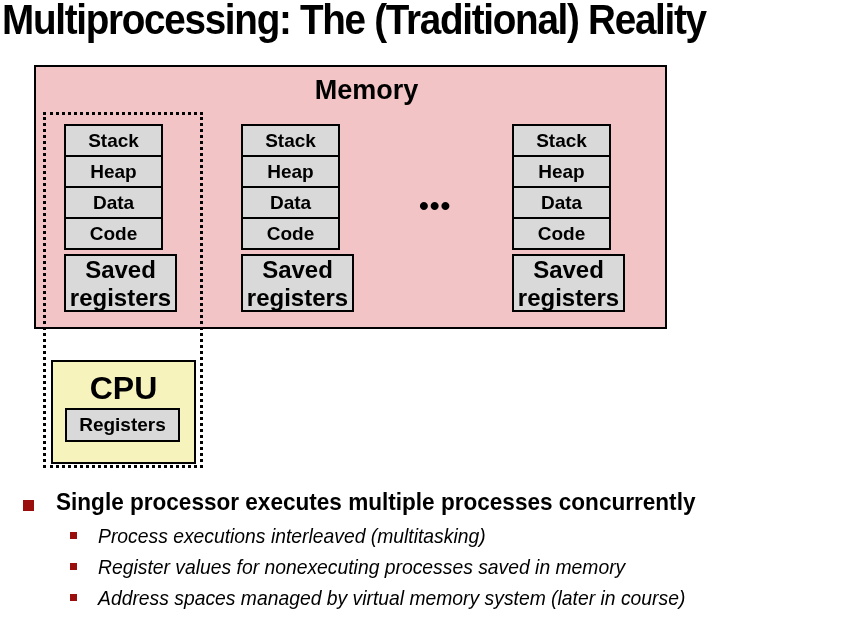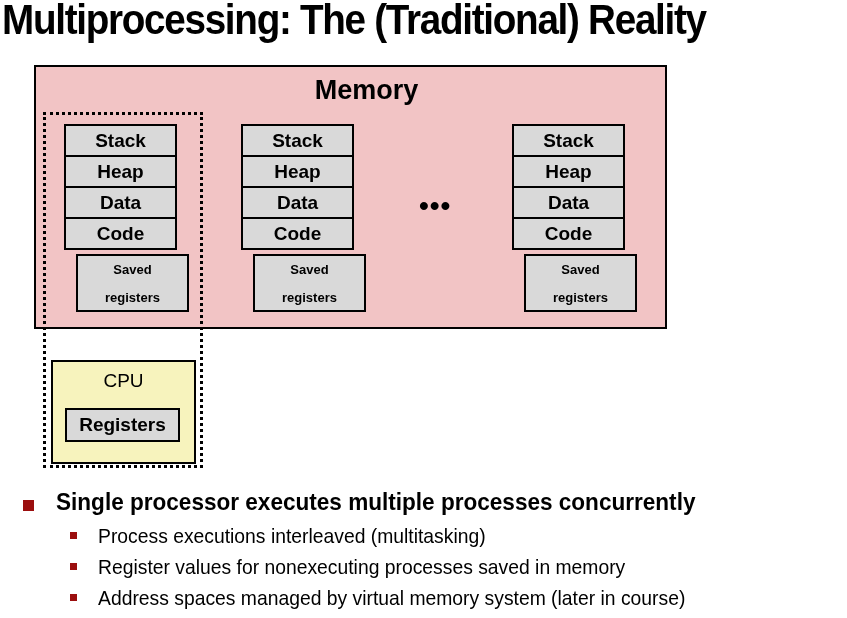--- a/index.html
+++ b/index.html
@@ -5,45 +5,45 @@
   html, body { margin: 0; padding: 0; background: #ffffff; }
   body { width: 847px; height: 618px; position: relative; overflow: hidden;
          font-family: "Liberation Sans", sans-serif; }
   .title { position: absolute; left: 2px; top: -4px; font-family: "Liberation Sans", sans-serif;
            font-weight: bold; font-size: 42px; color: #000; letter-spacing: -1.4px; white-space: nowrap;
            transform: scaleX(0.92); transform-origin: left top; }
   .memory { position: absolute; left: 34px; top: 65px; width: 629px; height: 260px;
             background: #f2c4c5; border: 2px solid #000; }
   .memory-label { position: absolute; left: 16px; width: 100%; top: 8px; text-align: center;
                   font-weight: bold; font-size: 27px; color: #000; }
-  .proc { position: absolute; width: 113px; }
+  .proc { position: absolute; width: 99px; }
   .seg { height: 29px; border: 2px solid #000; background: #d9d9d9; margin-top: -2px;
          text-align: center; font-weight: bold; font-size: 19px; line-height: 29px; color: #000; }
   .seg:first-child { margin-top: 0; }
-  .saved { position: absolute; left: 12px; width: 109px; height: 54px; border: 2px solid #000;
-           background: #d9d9d9; text-align: center; font-weight: bold; font-size: 13px;
+  .saved { position: absolute; left: 0; width: 109px; height: 54px; border: 2px solid #000;
+           background: #d9d9d9; text-align: center; font-weight: bold; font-size: 24px;
            line-height: 28px; color: #000; }
   .ellipsis { position: absolute; left: 419px; top: 190px; font-weight: bold; font-size: 28px;
               letter-spacing: 1px; color: #000; }
   .dotted { position: absolute; left: 43px; top: 112px; width: 160px; height: 356px;
             border: 3px dotted #000; box-sizing: border-box; }
   .cpu { position: absolute; left: 51px; top: 360px; width: 141px; height: 100px;
          background: #f7f3bd; border: 2px solid #000; }
   .cpu-label { position: absolute; left: 0; width: 100%; top: 8px; text-align: center;
-               font-weight: normal; font-size: 19px; color: #000; }
+               font-weight: bold; font-size: 32px; color: #000; }
   .cpu-regs { position: absolute; left: 12px; top: 46px; width: 111px; height: 30px;
               background: #d9d9d9; border: 2px solid #000; text-align: center; font-weight: bold;
               font-size: 19px; line-height: 30px; color: #000; }
   .bullets { position: absolute; left: 0; top: 488px; width: 847px; }
   .b1 { position: relative; height: 32px; }
   .b1 .sq { position: absolute; left: 23px; top: 12px; width: 11px; height: 11px; background: #9b0e0e; }
   .b1 .txt { position: absolute; left: 56px; top: 0; font-family: "Liberation Sans", sans-serif;
              font-weight: bold; font-size: 24px; color: #000; white-space: nowrap;
              transform: scaleX(0.94); transform-origin: left top; }
-  .b2 { position: relative; height: 31px; }
+  .b2 { position: relative; height: 31px; font-style: italic; }
   .b2 .sq { position: absolute; left: 70px; top: 12px; width: 7px; height: 7px; background: #9b0e0e; }
   .b2 .txt { position: absolute; left: 98px; top: 4px; font-family: "Liberation Sans", sans-serif;
              font-size: 21px; color: #000; white-space: nowrap;
              transform: scaleX(0.92); transform-origin: left top; }
 </style>
 </head>
 <body>
 
 <div class="title">Multiprocessing: The (Traditional) Reality</div>
 

